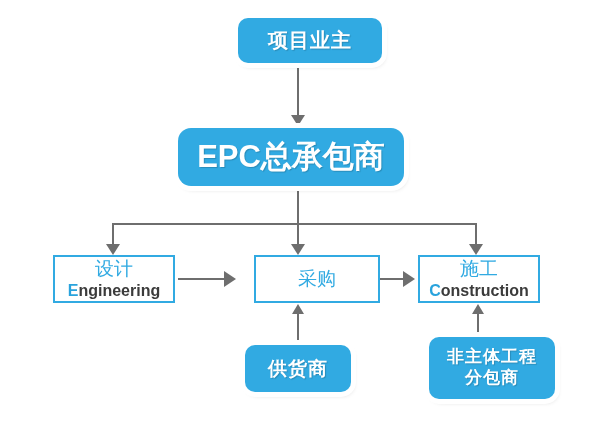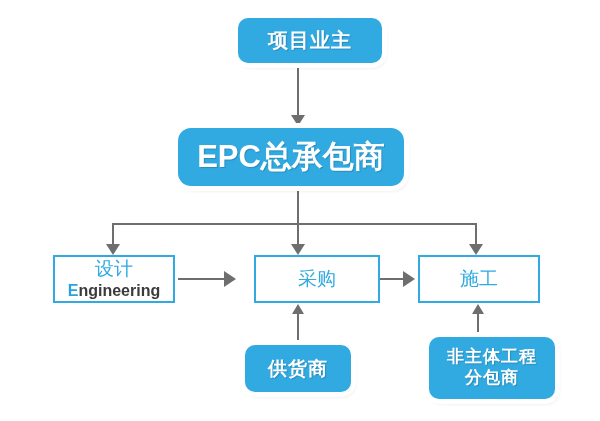--- a/index.html
+++ b/index.html
@@ -147,20 +147,21 @@
     <span class="cn">设计</span>
     <span class="en"><span class="cap">E</span><span>ngineering</span></span>
   </div>
 
   <div class="node-outline" id="proc-node">
     <span class="cn">采购</span>
   </div>
 
   <div class="node-outline" id="cons-node">
     <span class="cn">施工</span>
+    <span class="en"><span class="cap">C</span><span>onstruction</span></span>
   </div>
 
   <div class="node-solid" id="supplier-node">
     <span class="txt">供货商</span>
   </div>
 
   <div class="node-solid" id="subcontractor-node">
     <span class="txt"><span>非主体工程</span><br><span>分包商</span></span>
   </div>
 

